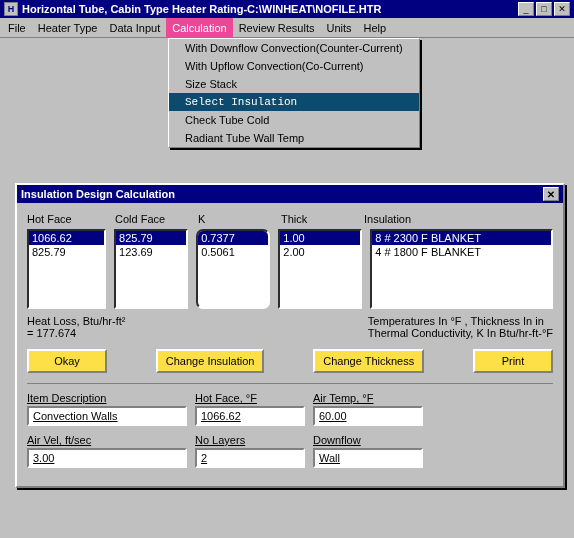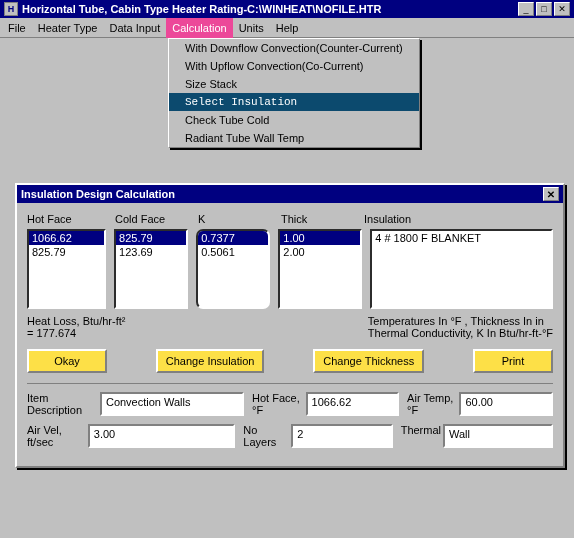--- a/index.html
+++ b/index.html
@@ -242,22 +242,23 @@
       border-top: 1px solid #808080;
       padding-top: 8px;
     }
     .field-row {
       display: flex;
       gap: 8px;
       margin-bottom: 8px;
     }
     .field-group {
       display: flex;
-      flex-direction: row;
+      flex-direction: column;
       gap: 2px;
+      text-decoration: underline;
     }
     .field-label {
       font-size: 11px;
     }
     .field-input {
       background: white;
       border: 2px solid;
       border-top-color: #808080;
       border-left-color: #808080;
       border-bottom-color: #fff;
@@ -283,20 +284,21 @@
     <div class="title-btn">□</div>
     <div class="title-btn">✕</div>
   </div>
 </div>
 
 <div class="menu-bar">
   <div class="menu-item">File</div>
   <div class="menu-item">Heater Type</div>
   <div class="menu-item">Data Input</div>
   <div class="menu-item active">Calculation</div>
+  <div class="menu-item">Review Results</div>
   <div class="menu-item">Units</div>
   <div class="menu-item">Help</div>
 </div>
 
 <div class="dropdown">
   <div class="dropdown-item">With Downflow Convection(Counter-Current)</div>
   <div class="dropdown-item">With Upflow Convection(Co-Current)</div>
   <div class="dropdown-item">Size Stack</div>
   <div class="dropdown-item selected">Select Insulation</div>
   <div class="dropdown-item">Check Tube Cold</div>
@@ -331,20 +333,21 @@
         </div>
         <div class="list-box col-k">
           <div class="list-item selected">0.7377</div>
           <div class="list-item">0.5061</div>
         </div>
         <div class="list-box col-thick">
           <div class="list-item selected">1.00</div>
           <div class="list-item">2.00</div>
         </div>
         <div class="list-box col-insulation">
+          <div class="list-item selected">8 # 2300 F BLANKET</div>
           <div class="list-item">4 # 1800 F BLANKET</div>
         </div>
       </div>
 
       <div class="info-area">
         <div class="info-left">
           <div>Heat Loss, Btu/hr-ft²</div>
           <div>= 177.674</div>
         </div>
         <div class="info-right">
@@ -378,21 +381,21 @@
         <div class="field-row">
           <div class="field-group">
             <span class="field-label">Air Vel, ft/sec</span>
             <div class="field-input field-wide">3.00</div>
           </div>
           <div class="field-group">
             <span class="field-label">No Layers</span>
             <div class="field-input field-med">2</div>
           </div>
           <div class="field-group">
-            <span class="field-label">Thermal</span>
+            <span class="field-label">Downflow</span>
             <div class="field-input field-sm">Wall</div>
           </div>
         </div>
       </div>
 
     </div>
   </div>
 
 </div>
 

